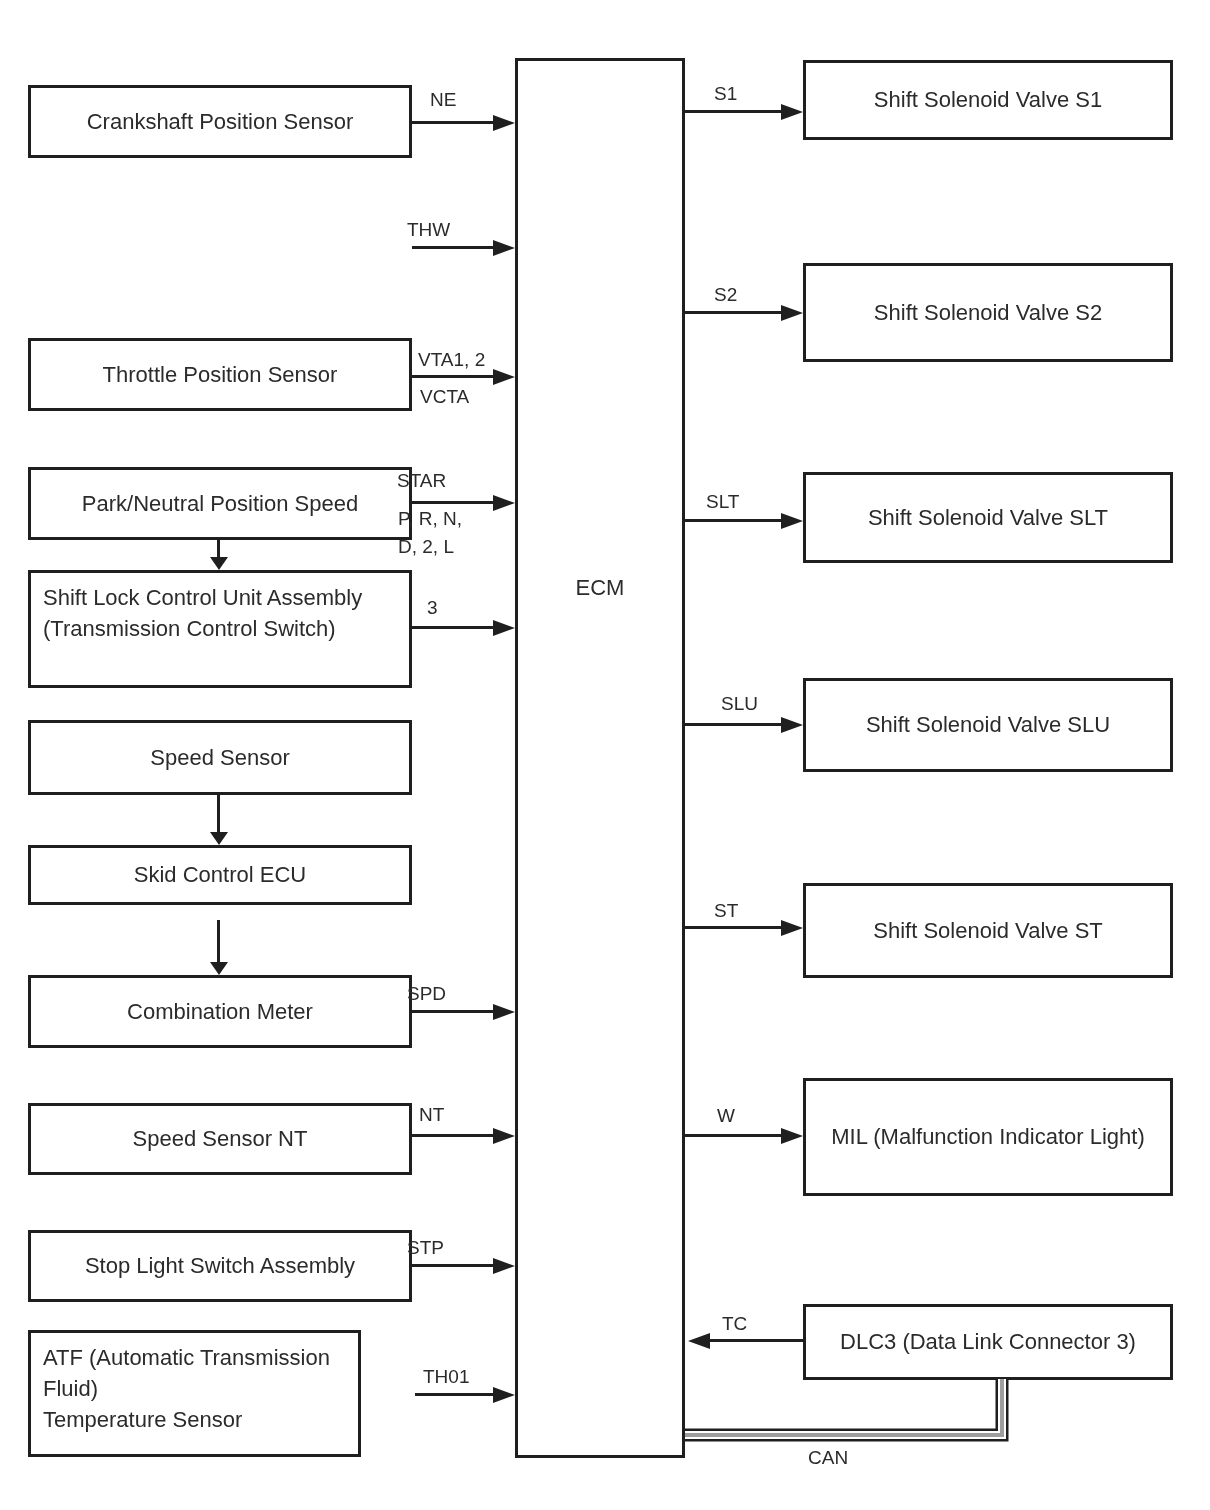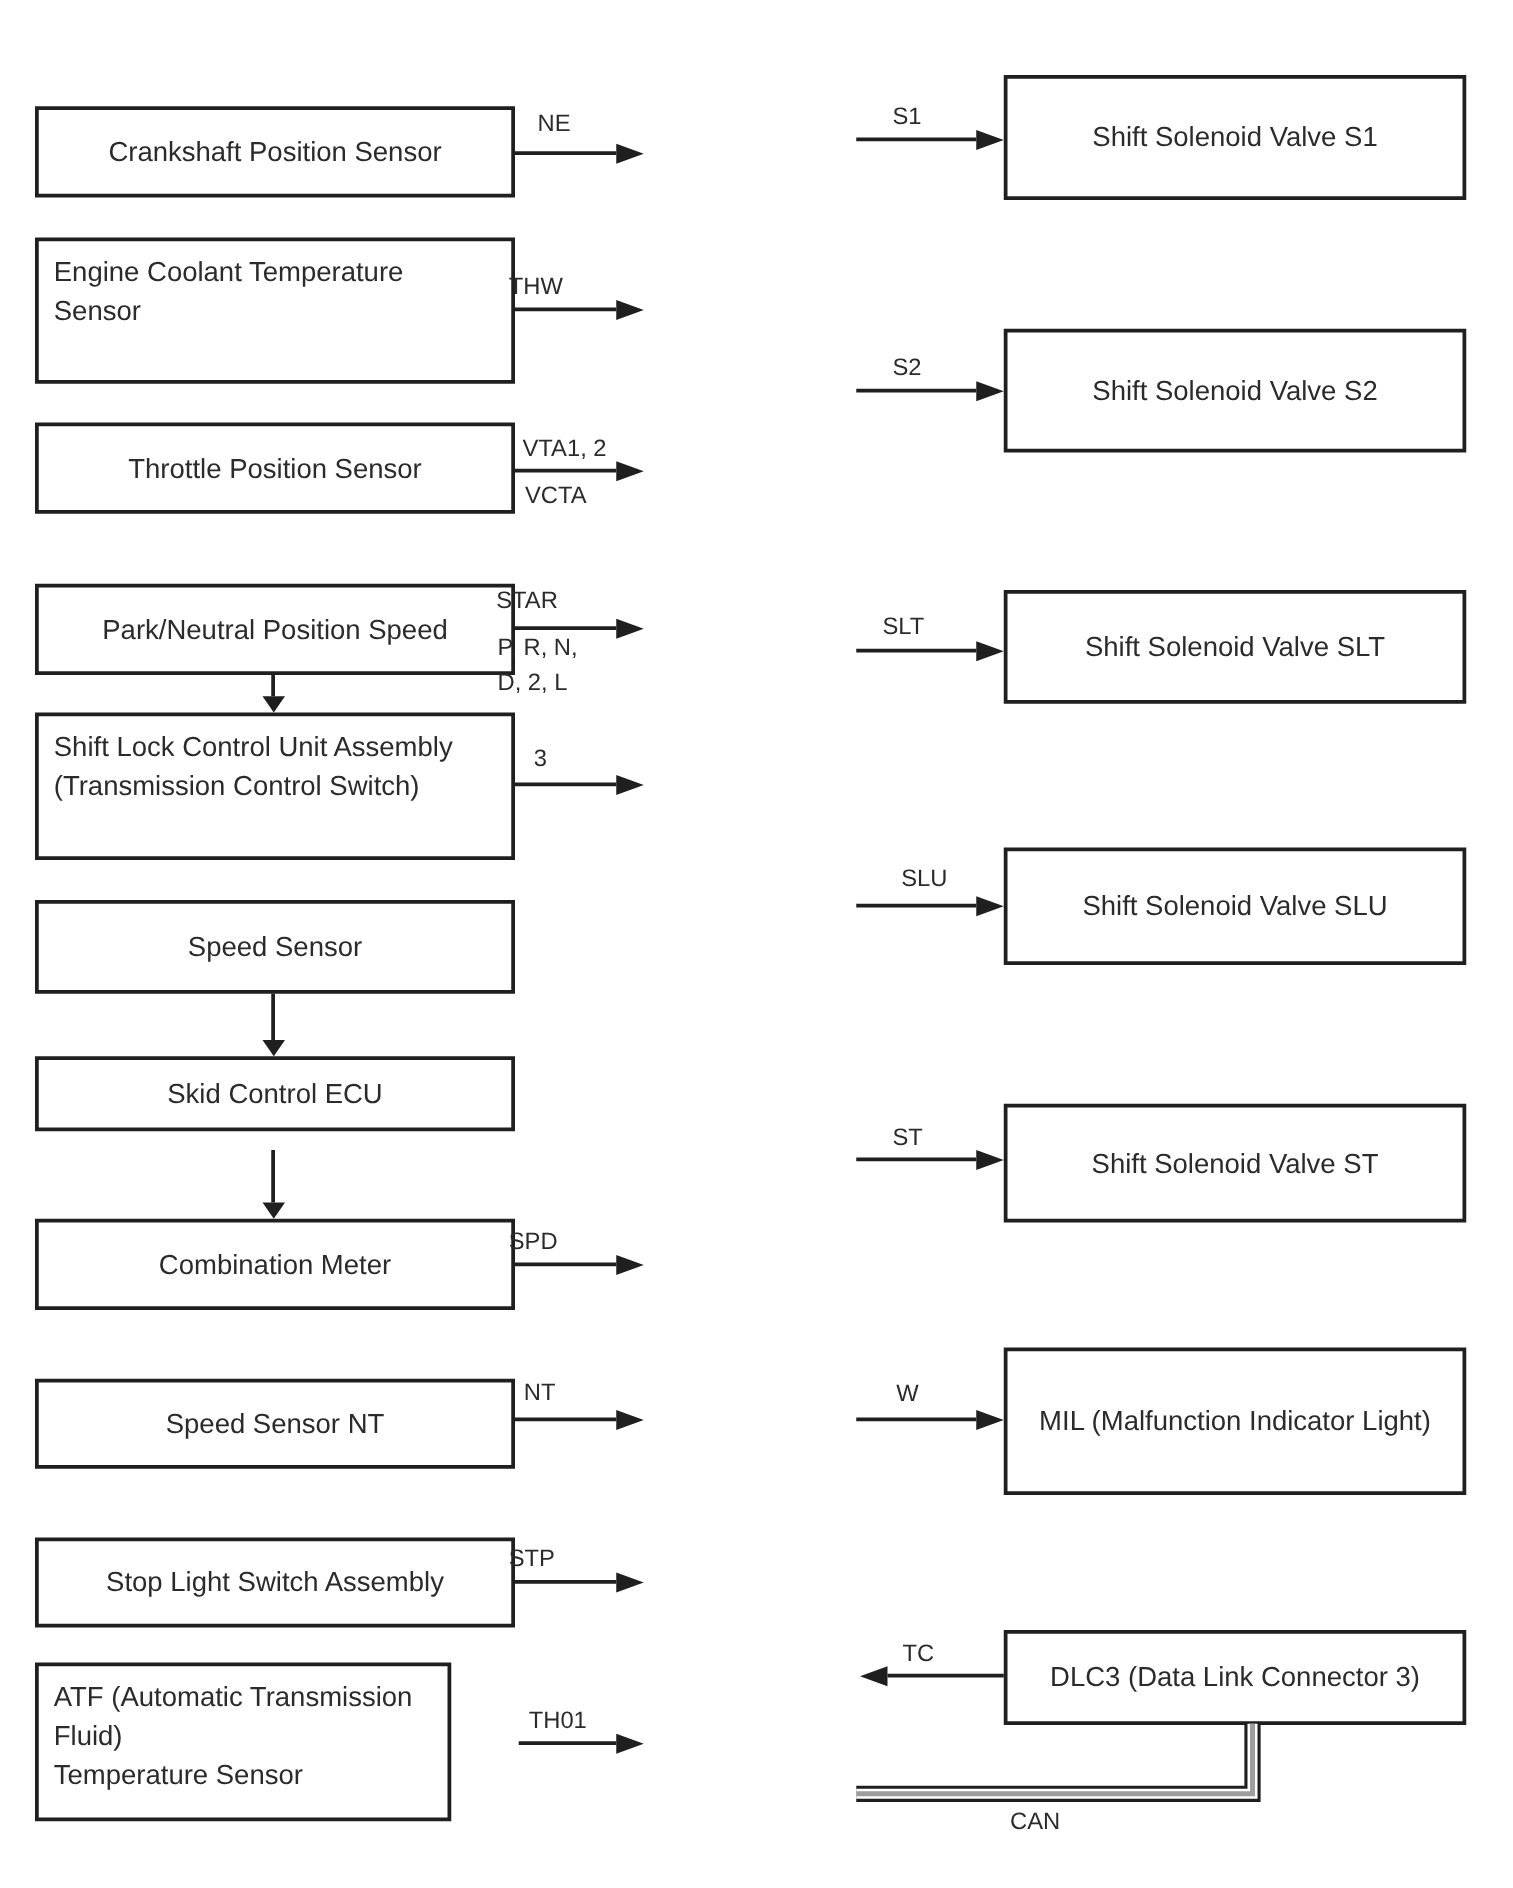--- a/index.html
+++ b/index.html
@@ -72,24 +72,20 @@
   .can-svg { position: absolute; left: 683px; top: 1365px; width: 340px; height: 95px; }
 </style>
 </head>
 <body>
 
 <div class="stage">
 
   <div class="box lbox" style="top:85px;height:73px">
       <span>Crankshaft Position Sensor</span>
     </div>
-  <div class="box lbox tl" style="top:190px;height:117px">
-      <span>Engine Coolant Temperature
-Sensor</span>
-    </div>
   <div class="box lbox" style="top:338px;height:73px">
       <span>Throttle Position Sensor</span>
     </div>
   <div class="box lbox" style="top:467px;height:73px">
       <span>Park/Neutral Position Speed</span>
     </div>
   <div class="box lbox tl" style="top:570px;height:118px">
       <span>Shift Lock Control Unit Assembly
 (Transmission Control Switch)</span>
     </div>
@@ -106,22 +102,25 @@
       <span>Speed Sensor NT</span>
     </div>
   <div class="box lbox" style="top:1230px;height:72px">
       <span>Stop Light Switch Assembly</span>
     </div>
   <div class="box lbox tl" style="top:1330px;height:127px;width:333px">
       <span>ATF (Automatic Transmission Fluid)
 Temperature Sensor</span>
     </div>
 
+  <div class="box ecm-box">
+    <span class="ecm-label">ECM</span>
+  </div>
 
-  <div class="box rbox" style="top:60px;height:100px">
+  <div class="box rbox" style="top:60px;height:80px">
       <span>Shift Solenoid Valve S1</span>
     </div>
   <div class="box rbox" style="top:263px;height:99px">
       <span>Shift Solenoid Valve S2</span>
     </div>
   <div class="box rbox" style="top:472px;height:91px">
       <span>Shift Solenoid Valve SLT</span>
     </div>
   <div class="box rbox" style="top:678px;height:94px">
       <span>Shift Solenoid Valve SLU</span>

